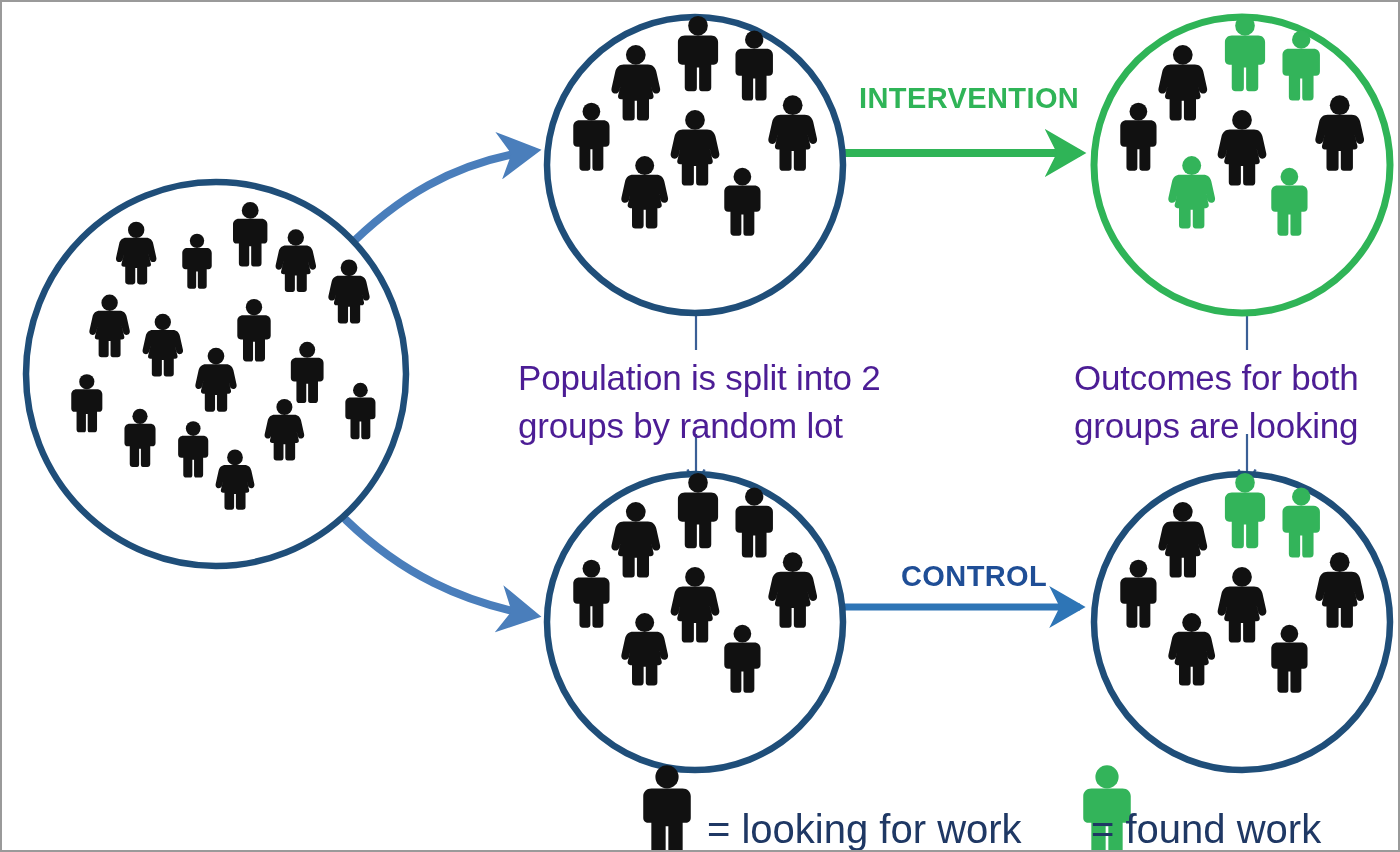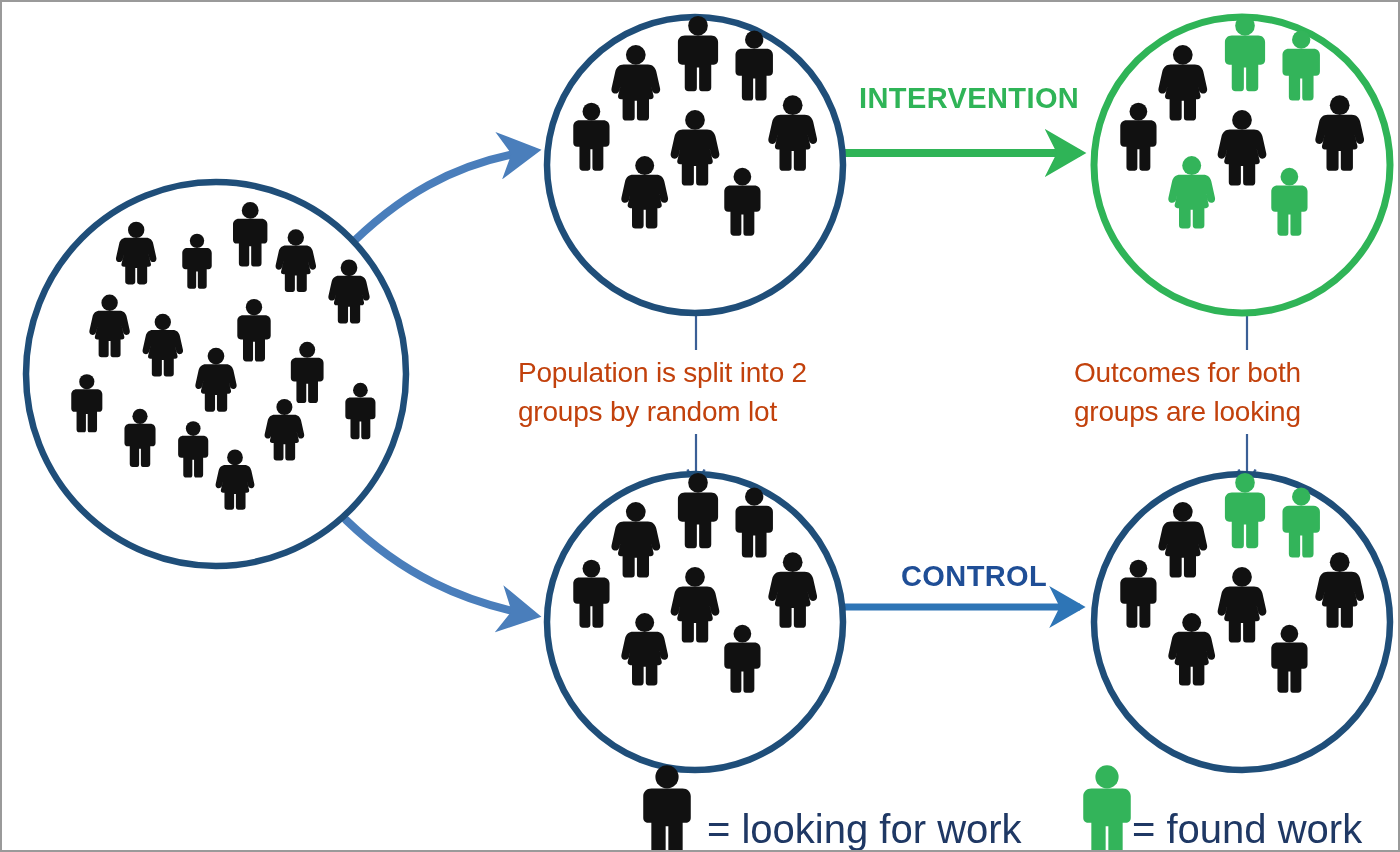--- a/index.html
+++ b/index.html
@@ -8,22 +8,22 @@
     position:relative;
     width:1400px;height:852px;
     background:#ffffff;
     border:2px solid #9a9a9a;
     box-sizing:border-box;
     overflow:hidden;
   }
   #svgroot{position:absolute;left:0;top:0;width:1400px;height:852px;}
   .caption{
     position:absolute;
-    color:#c2410c;
-    font-size:28px;
+    color:#4c1d95;
+    font-size:35px;
     line-height:1.38;
     font-family:"Liberation Sans", sans-serif;
     letter-spacing:-0.2px;
     white-space:pre-line;
   }
   .arrowlabel{
     position:absolute;
     font-weight:bold;
     font-size:29px;
     letter-spacing:0.4px;
@@ -189,15 +189,15 @@
 
   <div class="caption" id="cap-1" style="left: 1072px; top: 352px;">Outcomes for both
 groups are looking</div>
 
   <div class="arrowlabel" id="label-control" style="left: 899px; top: 558px; color: rgb(31, 78, 150);">CONTROL</div>
 
   <div class="arrowlabel" id="label-intervention" style="left: 857px; top: 80px; color: rgb(47, 180, 87);">INTERVENTION</div>
 
   <div class="legend-text" id="legend-text-0" style="left:705px;top:790px;">= looking for work</div>
 
-  <div class="legend-text" id="legend-text-1" style="left:1130px;top:790px;">= found work</div>
+  <div class="legend-text" id="legend-text-1" style="left:1089px;top:790px;">= found work</div>
 
 </div>
 
 </body></html>

